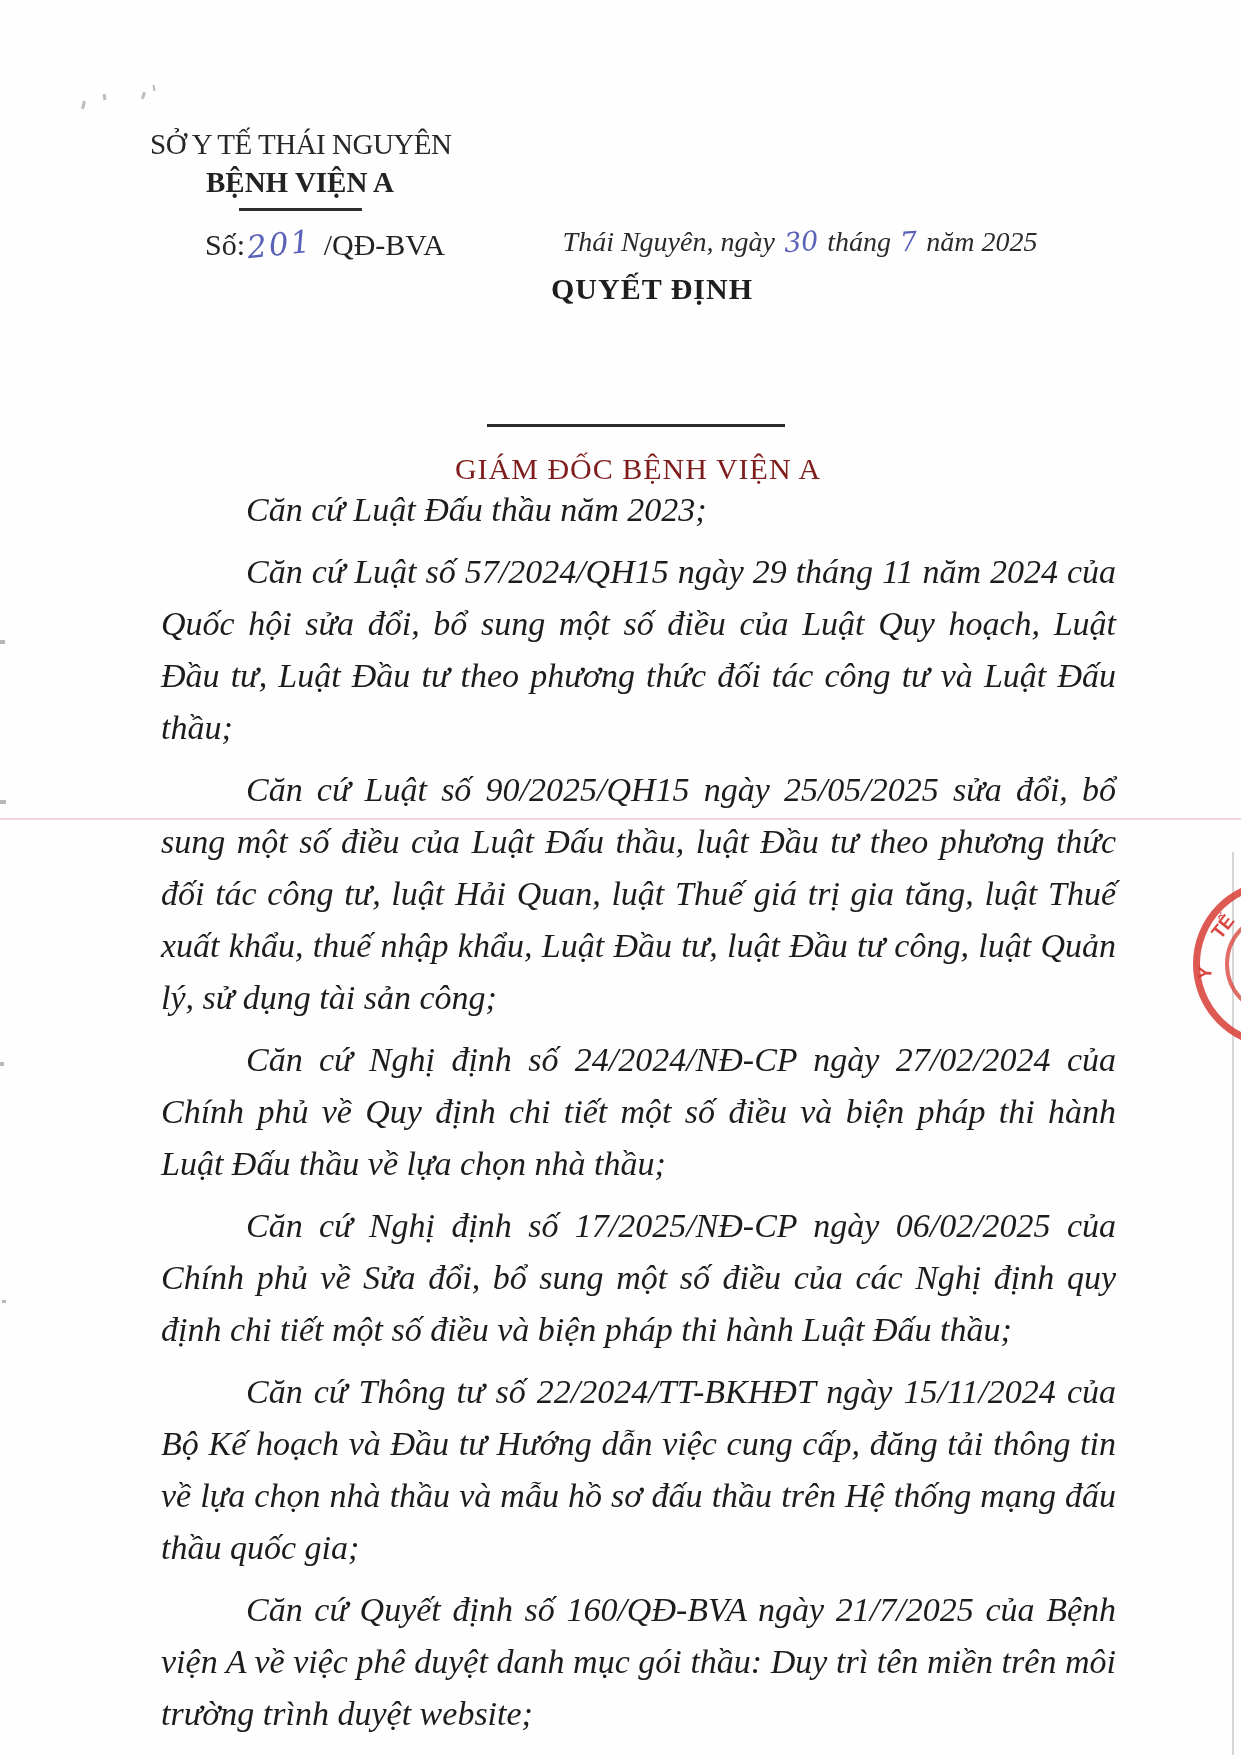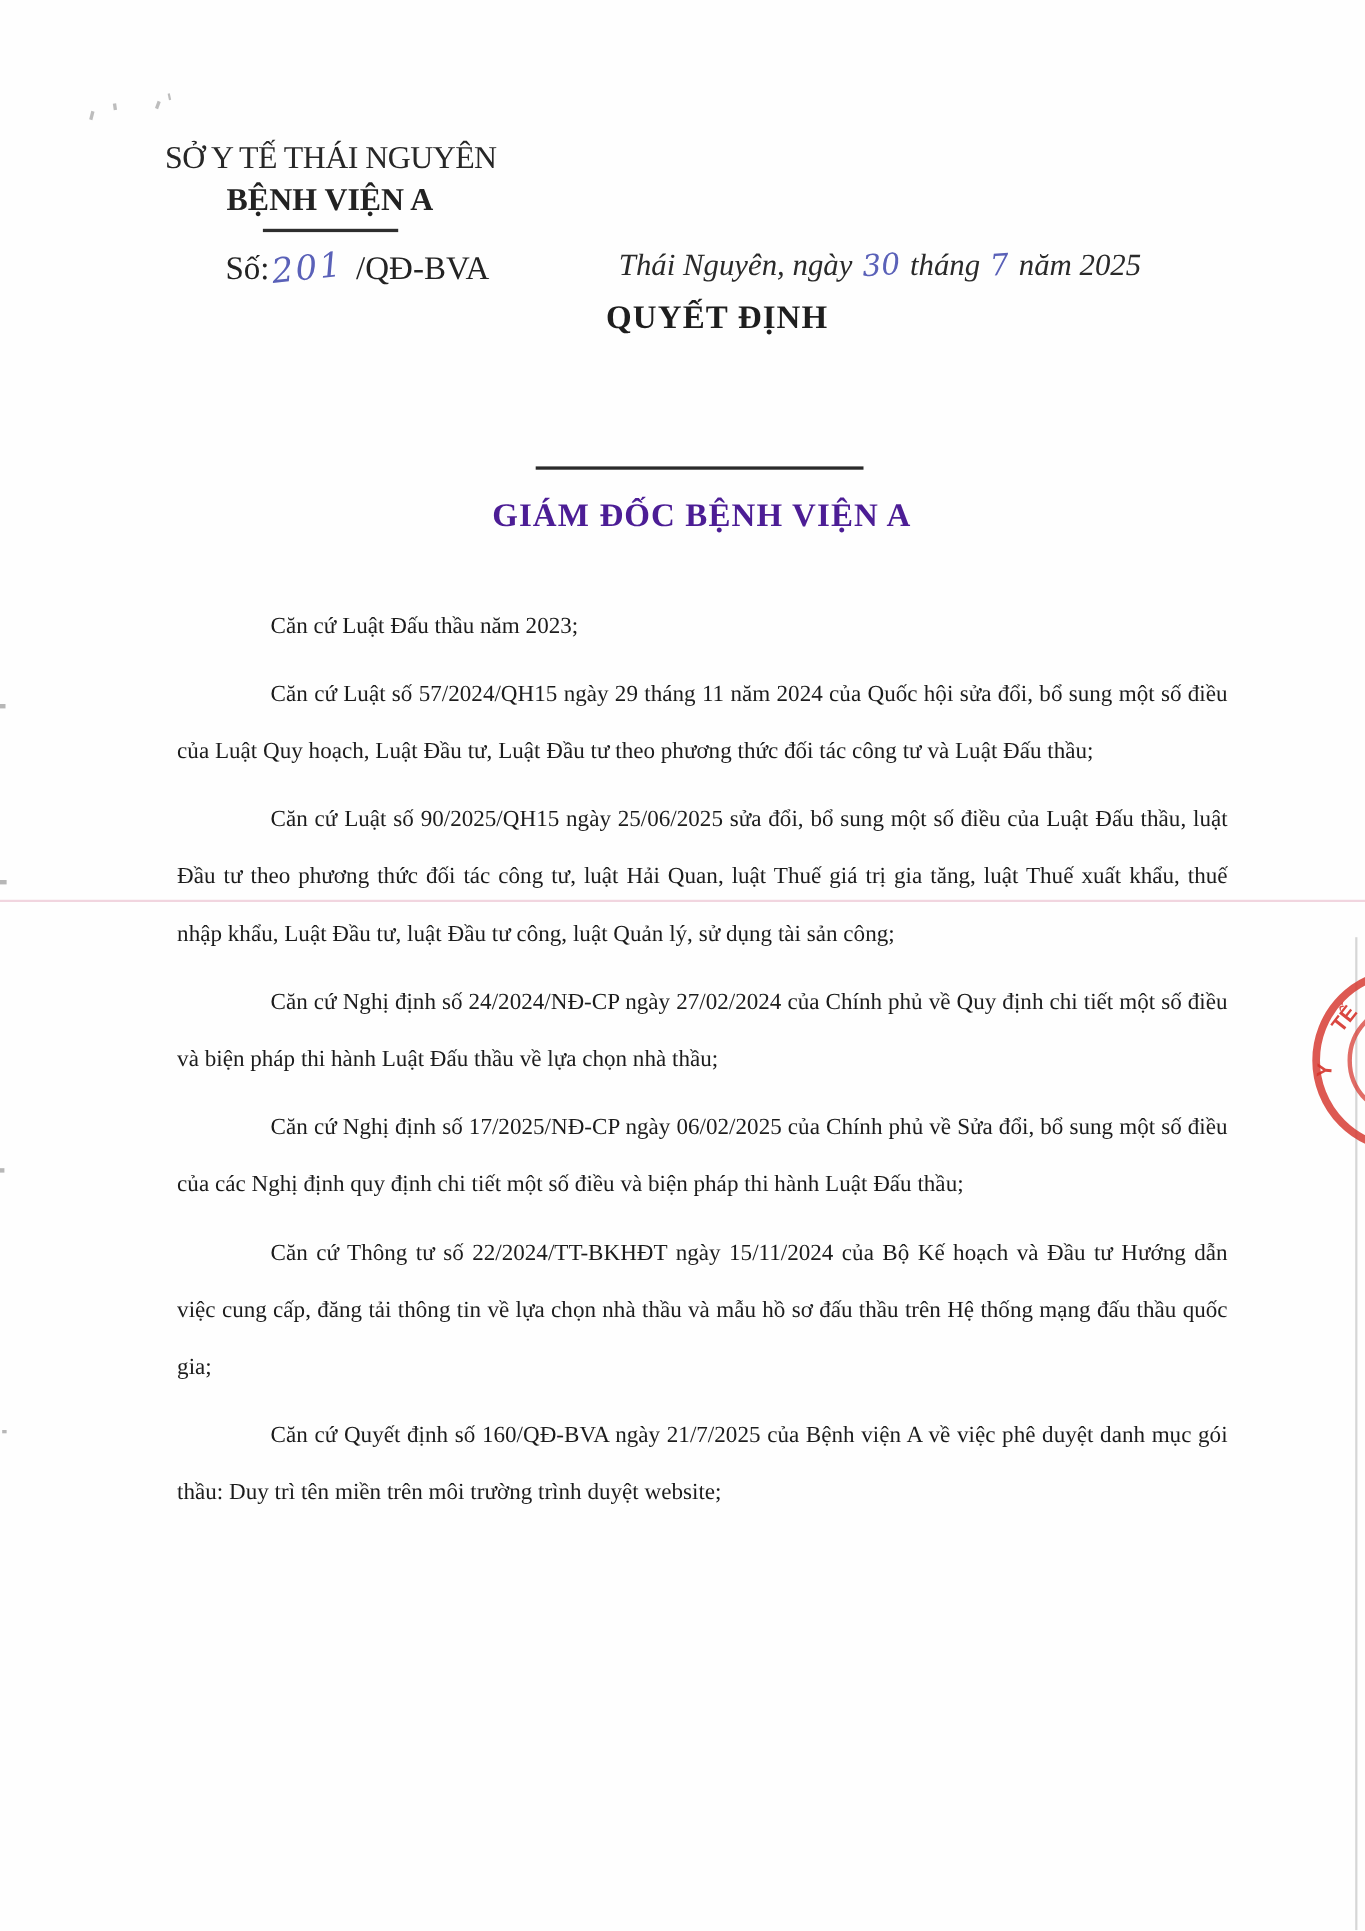--- a/index.html
+++ b/index.html
@@ -44,27 +44,27 @@
   }
   .dateline .hand{font-size:27px;transform:rotate(-4deg);margin:0 2px;}
 
   
   .title-block{position:absolute;left:172px;top:272px;width:960px;text-align:center;}
   .doc-title{font-size:30px;font-weight:bold;letter-spacing:1px;color:#1e1e1e;}
   .doc-subtitle{font-size:27.5px;font-weight:bold;line-height:54px;margin-top:14px;color:#1e1e1e;}
   .subtitle-rule{position:absolute;left:487px;top:424px;width:298px;height:3px;background:#2a2a2a;}
   .authority{
     position:absolute;left:158px;top:452px;width:960px;text-align:center;
-    font-size:30px;font-weight:bold;letter-spacing:1px;color:#4c1d95;
+    font-size:30px;font-weight:normal;letter-spacing:1px;color:#7f1d1d;
   }
 
   
   .body-text{
-    position:absolute;left:161px;top:542px;width:955px;
-    font-size:21px;line-height:52px;
+    position:absolute;left:161px;top:484px;width:955px;
+    font-size:34px;font-style:italic;line-height:52px;
     text-align:justify;color:#1c1c1c;
   }
   .body-text p{margin:0 0 10px 0;text-indent:85px;}
 
   
   .pink-line{position:absolute;left:0;top:818px;width:1241px;height:2px;background:#e7b9c9;opacity:.6;}
   .edge-line{position:absolute;left:1232px;top:852px;width:2px;height:903px;background:#cfcfcf;opacity:.85;}
   .pencil{position:absolute;background:#9a9a9a;opacity:.65;}
   .speck{position:absolute;background:#6f6f6f;opacity:.5;}
 
@@ -107,21 +107,21 @@
 
   <div class="title-block">
     <div class="doc-title">QUYẾT ĐỊNH</div>
   </div>
   <div class="subtitle-rule"></div>
   <div class="authority">GIÁM ĐỐC BỆNH VIỆN A</div>
 
   <div class="body-text">
     <p>Căn cứ Luật Đấu thầu năm 2023;</p>
     <p>Căn cứ Luật số 57/2024/QH15 ngày 29 tháng 11 năm 2024 của Quốc hội sửa đổi, bổ sung một số điều của Luật Quy hoạch, Luật Đầu tư, Luật Đầu tư theo phương thức đối tác công tư và Luật Đấu thầu;</p>
-    <p>Căn cứ Luật số 90/2025/QH15 ngày 25/06/2025 sửa đổi, bổ sung một số điều của Luật Đấu thầu, luật Đầu tư theo phương thức đối tác công tư, luật Hải Quan, luật Thuế giá trị gia tăng, luật Thuế xuất khẩu, thuế nhập khẩu, Luật Đầu tư, luật Đầu tư công, luật Quản lý, sử dụng tài sản công;</p>
+    <p>Căn cứ Luật số 90/2025/QH15 ngày 25/05/2025 sửa đổi, bổ sung một số điều của Luật Đấu thầu, luật Đầu tư theo phương thức đối tác công tư, luật Hải Quan, luật Thuế giá trị gia tăng, luật Thuế xuất khẩu, thuế nhập khẩu, Luật Đầu tư, luật Đầu tư công, luật Quản lý, sử dụng tài sản công;</p>
     <p>Căn cứ Nghị định số 24/2024/NĐ-CP ngày 27/02/2024 của Chính phủ về Quy định chi tiết một số điều và biện pháp thi hành Luật Đấu thầu về lựa chọn nhà thầu;</p>
     <p>Căn cứ Nghị định số 17/2025/NĐ-CP ngày 06/02/2025 của Chính phủ về Sửa đổi, bổ sung một số điều của các Nghị định quy định chi tiết một số điều và biện pháp thi hành Luật Đấu thầu;</p>
     <p>Căn cứ Thông tư số 22/2024/TT-BKHĐT ngày 15/11/2024 của Bộ Kế hoạch và Đầu tư Hướng dẫn việc cung cấp, đăng tải thông tin về lựa chọn nhà thầu và mẫu hồ sơ đấu thầu trên Hệ thống mạng đấu thầu quốc gia;</p>
     <p>Căn cứ Quyết định số 160/QĐ-BVA ngày 21/7/2025 của Bệnh viện A về việc phê duyệt danh mục gói thầu: Duy trì tên miền trên môi trường trình duyệt website;</p>
   </div>
 
   <div class="pink-line"></div>
   <div class="edge-line"></div>
   <div class="speck" style="left:0;top:640px;width:5px;height:4px;"></div>
   <div class="speck" style="left:0;top:800px;width:6px;height:4px;"></div>

